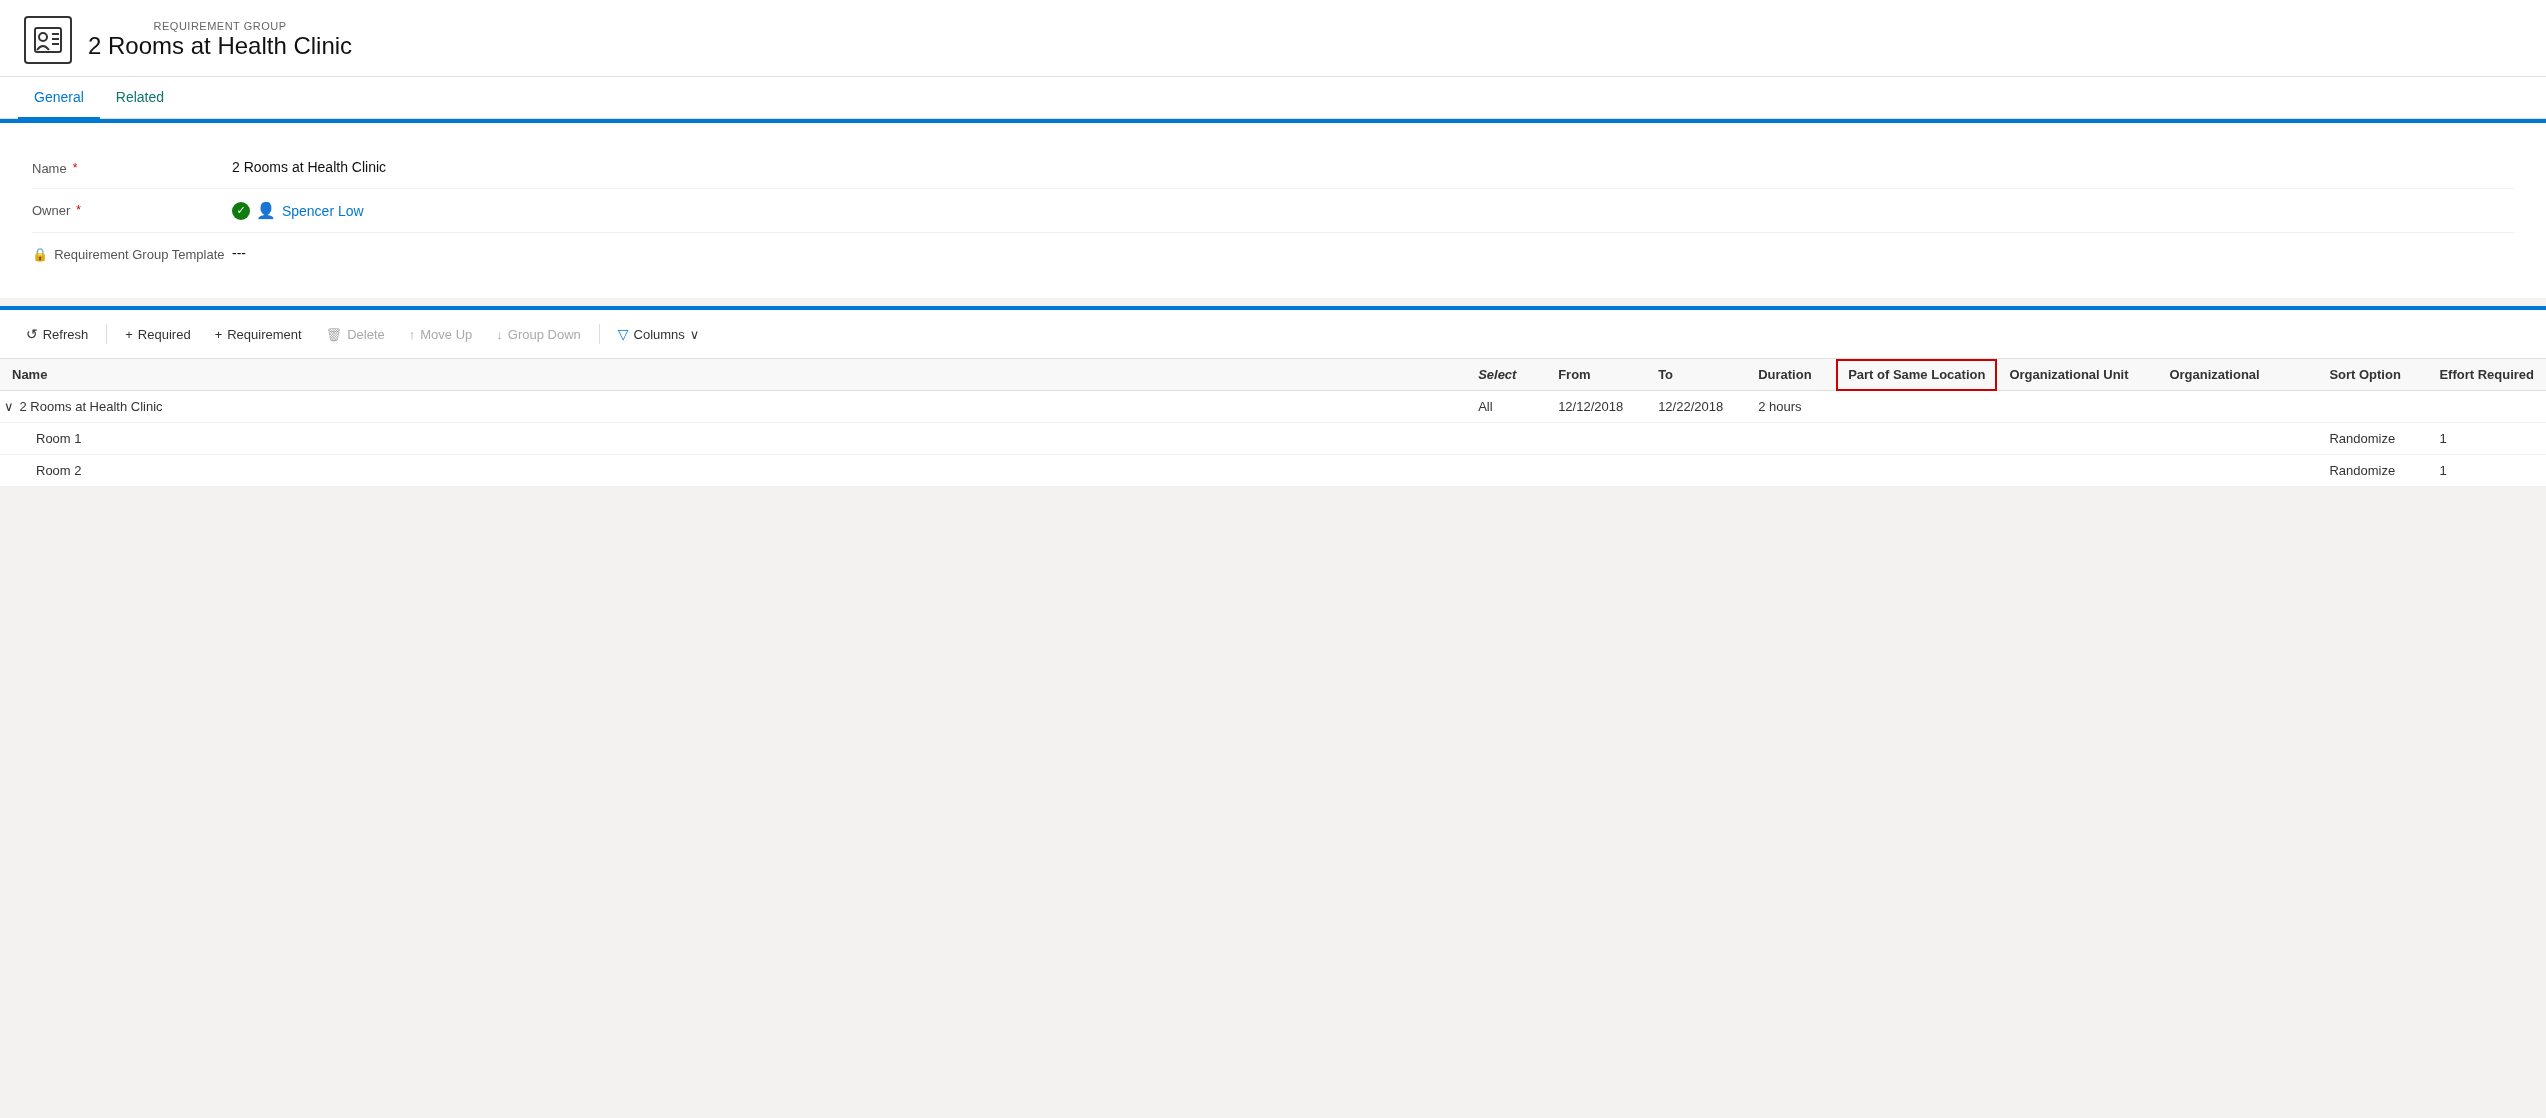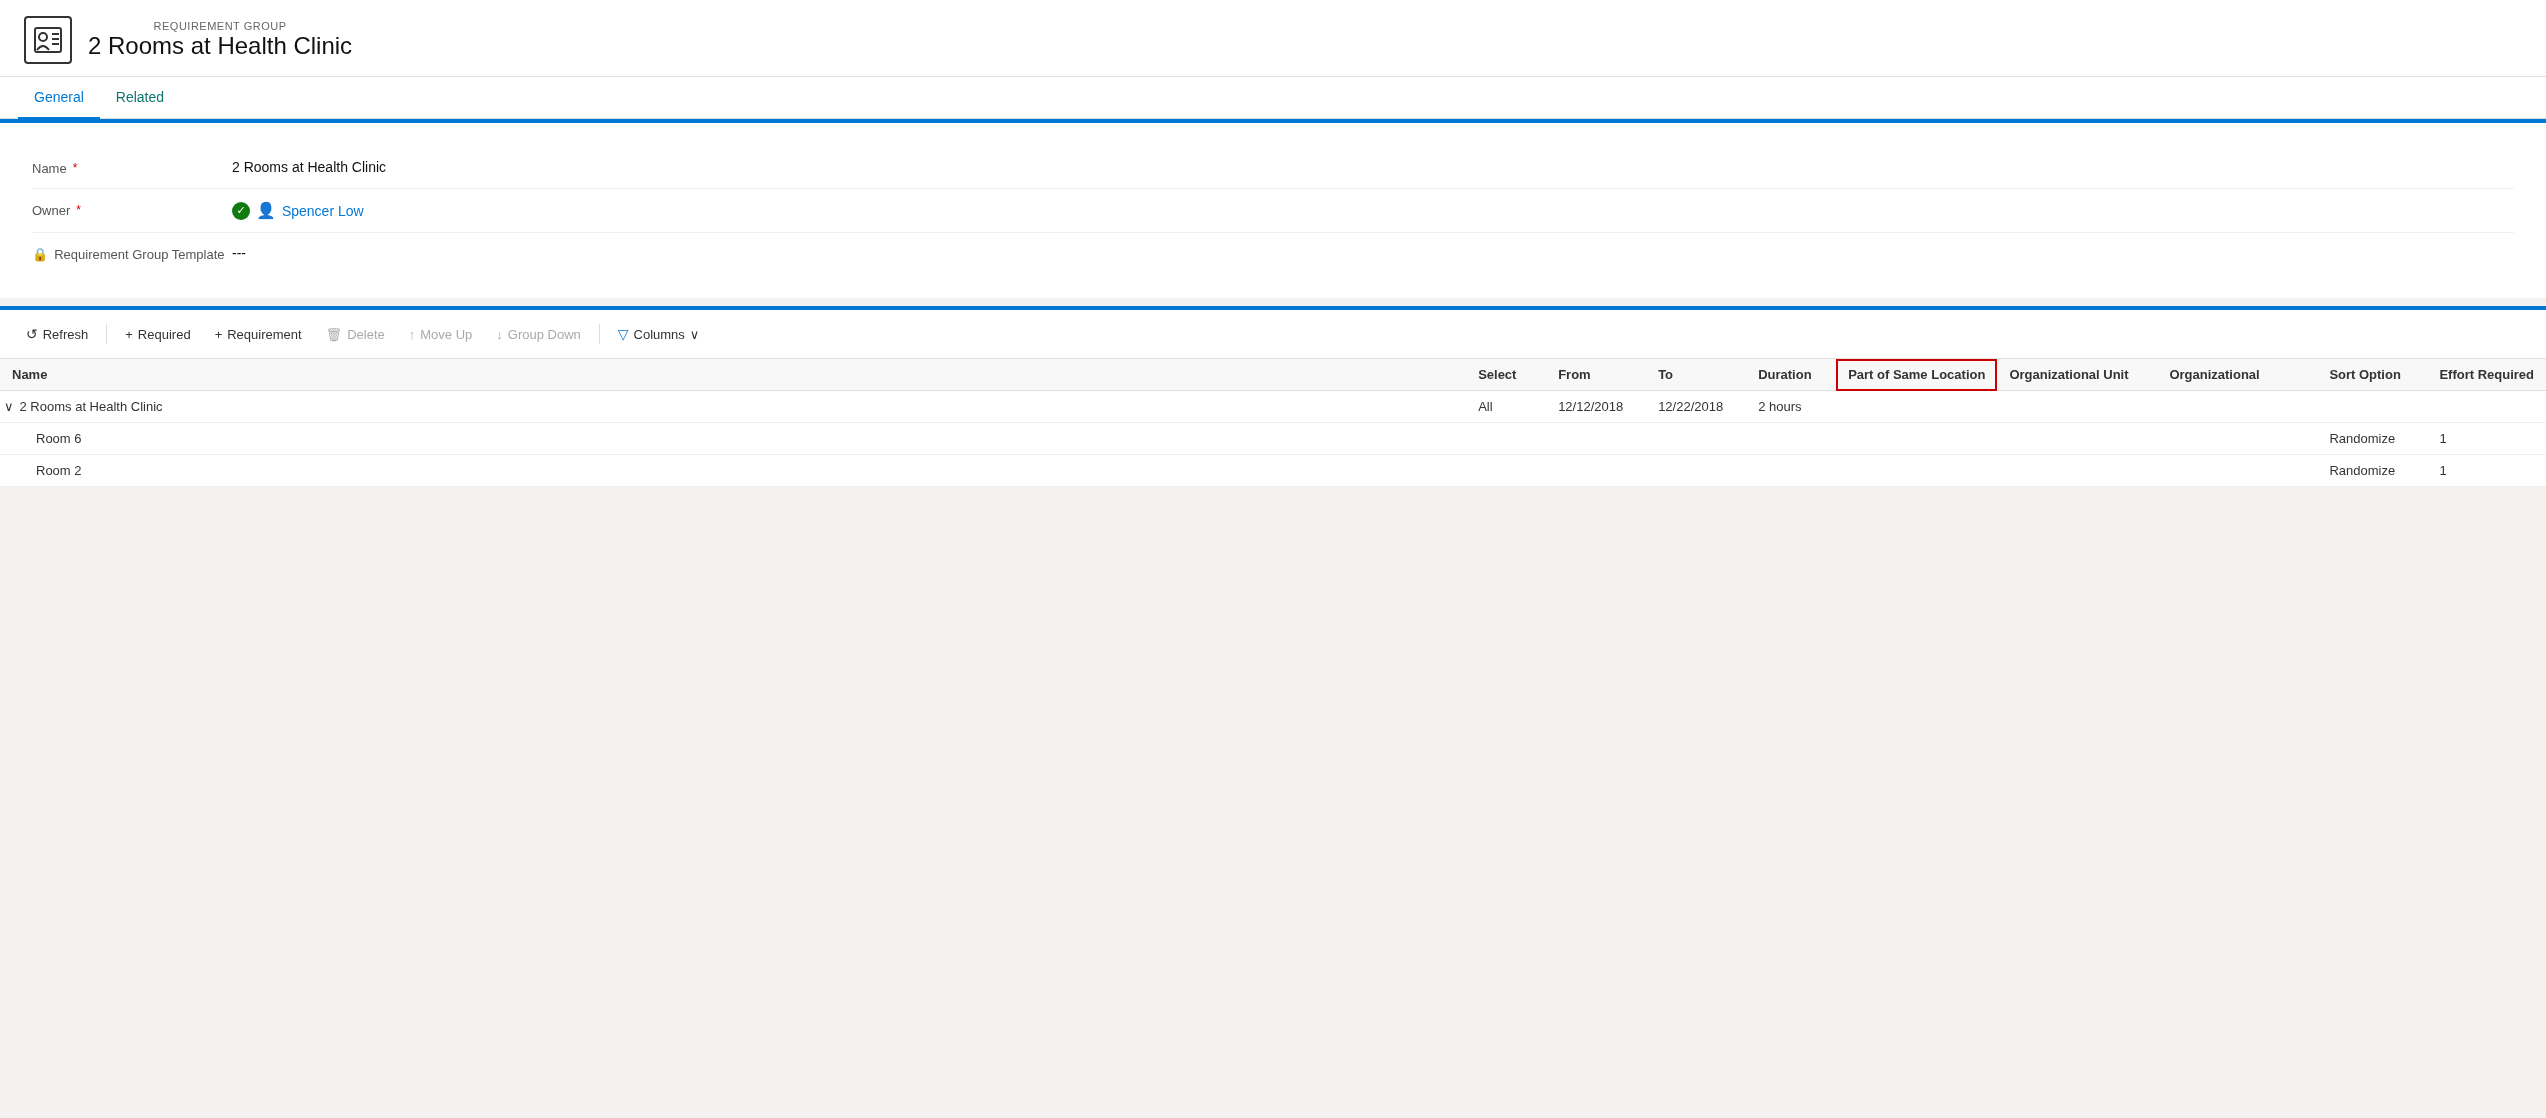--- a/index.html
+++ b/index.html
@@ -132,21 +132,21 @@
       color: #333;
       white-space: nowrap;
     }
     .grid-table td {
       padding: 8px 12px;
       border-bottom: 1px solid #f0f0f0;
       color: #333;
     }
 
     .col-name { min-width: 200px; }
-    .col-select { width: 80px; }
+    .col-select { width: 80px; font-style: italic; }
     .col-from { width: 100px; }
     .col-to { width: 100px; }
     .col-duration { width: 90px; }
     .col-partofsame { width: 160px; position: relative; }
     .col-orgunit { width: 160px; }
     .col-char { width: 160px; }
     .col-sort { width: 110px; }
     .col-effort { width: 110px; }
 
     .highlighted-header {
@@ -273,21 +273,21 @@
           <td>12/12/2018</td>
           <td>12/22/2018</td>
           <td>2 hours</td>
           <td></td>
           <td></td>
           <td></td>
           <td></td>
           <td></td>
         </tr>
         <tr>
-          <td style="padding-left: 36px;"><span>Room 6</span></td>
+          <td style="padding-left: 36px;"><span>Room 1</span></td>
           <td></td>
           <td></td>
           <td></td>
           <td></td>
           <td></td>
           <td></td>
           <td></td>
           <td>Randomize</td>
           <td>1</td>
         </tr>

